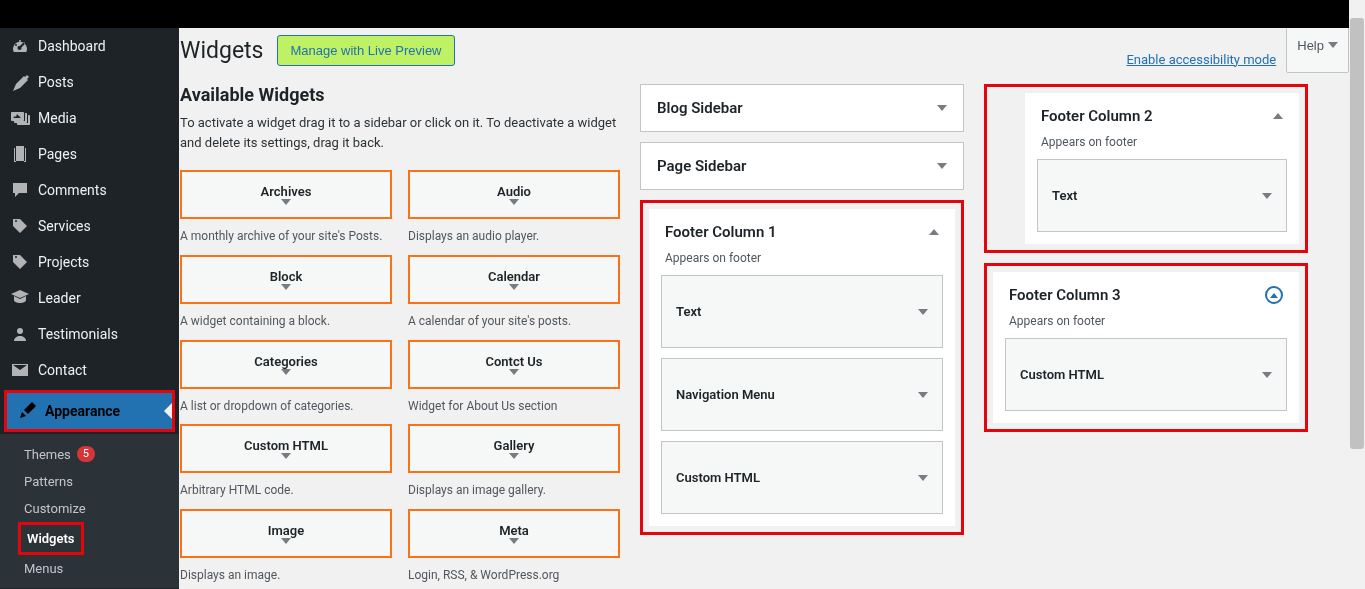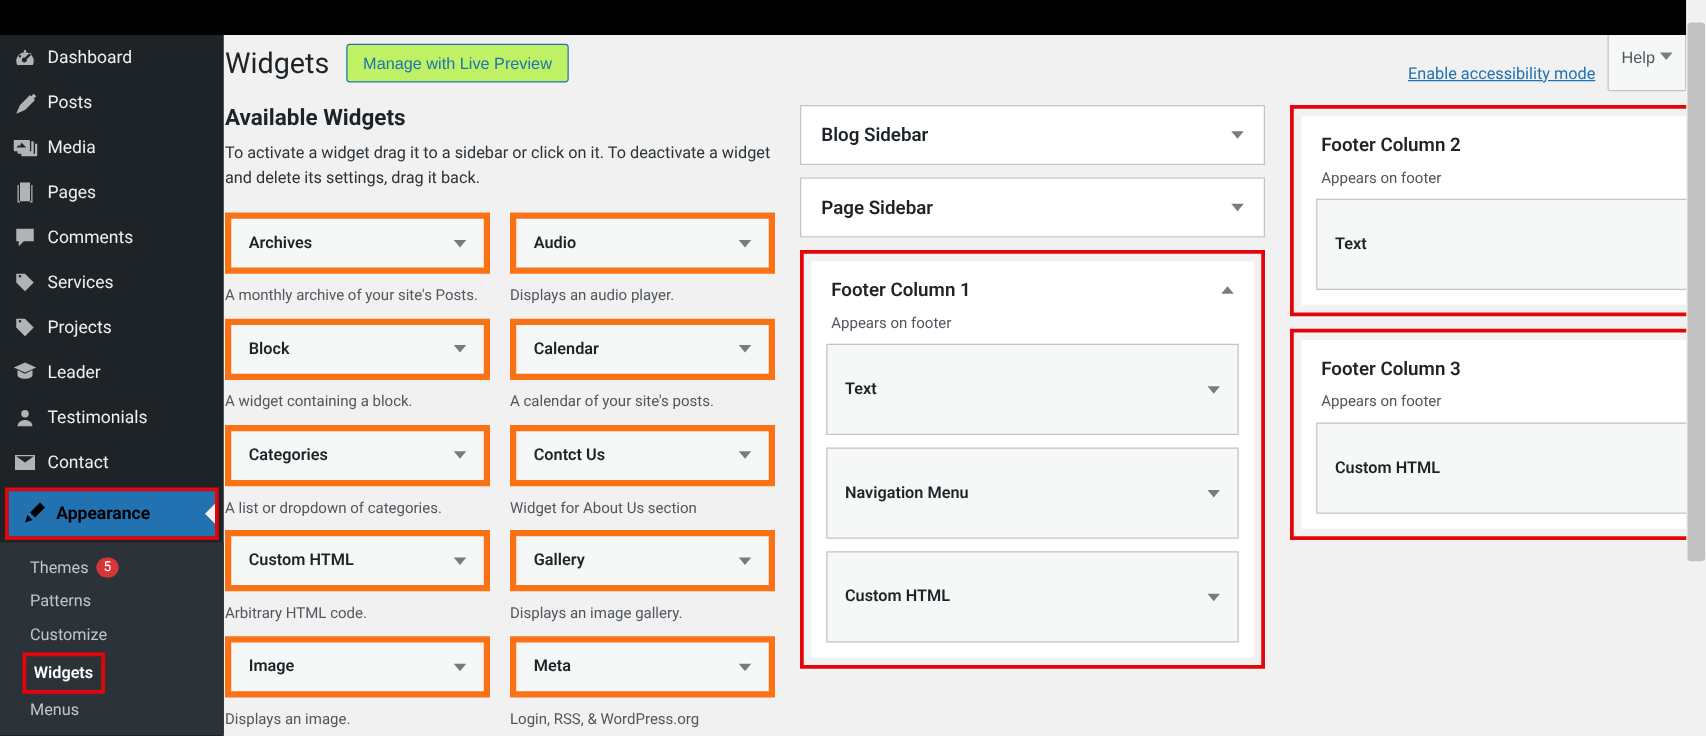--- a/index.html
+++ b/index.html
@@ -31,27 +31,27 @@
     .page-title { font-size: 23px; font-weight: 400; color: #1d2327; margin-right: 14px; }
     .live-btn { background: #bef264; border: 1px solid #2271b1; color: #2271b1; padding: 7px 12px; font-size: 13px; cursor: pointer; border-radius: 3px; }
     
     .columns { display: flex; gap: 20px; }
     .left-col { width: 440px; flex-shrink: 0; }
     .section-title { font-size: 18px; font-weight: 700; color: #1d2327; margin-bottom: 8px; }
     .section-desc { font-size: 13px; color: #2c3338; line-height: 1.5; margin-bottom: 18px; }
 
     .widget-grid { display: grid; grid-template-columns: 1fr 1fr; gap: 10px 16px; }
     .widget-cell { }
-    .widget-chip { background: #f6f7f7; border: 5px solid #f97316; padding: 12px 14px; display: flex; justify-content: space-between; align-items: center; cursor: pointer; }
+    .widget-chip { background: #f6f7f7; border: 2px solid #f97316; padding: 12px 14px; display: flex; justify-content: space-between; align-items: center; cursor: pointer; flex-direction: column; }
     .widget-chip-title { font-weight: 600; color: #1d2327; font-size: 13px; }
     .widget-desc { font-size: 12px; color: #50575e; margin-top: 9px; line-height: 1.4; }
     .chev-down { width: 0; height: 0; border-left: 5px solid transparent; border-right: 5px solid transparent; border-top: 6px solid #787c82; }
     .chev-up { width: 0; height: 0; border-left: 5px solid transparent; border-right: 5px solid transparent; border-bottom: 6px solid #787c82; }
 
-    .mid-col, .right-col { width: 372px; flex-shrink: 0; display: flex; flex-direction: column; gap: 10px; }
+    .mid-col, .right-col { width: 324px; flex-shrink: 0; display: flex; flex-direction: column; gap: 10px; }
     .sidebar-area { background: #fff; border: 1px solid #c3c4c7; }
     .sidebar-area-header { padding: 14px 16px; display: flex; justify-content: space-between; align-items: center; cursor: pointer; }
     .sidebar-area-title { font-weight: 600; font-size: 15px; color: #1d2327; }
     .area-desc { font-size: 12px; color: #50575e; padding: 0 16px 10px 16px; margin-top: -4px; }
     .area-body { padding: 0 12px 12px 12px; display: flex; flex-direction: column; gap: 10px; }
     .placed-widget { background: #f6f7f7; border: 1px solid #c3c4c7; padding: 28px 14px; display: flex; justify-content: space-between; align-items: center; cursor: pointer; }
     .placed-title { font-weight: 600; font-size: 13px; color: #1d2327; }
     .highlighted-area-outer { border: 3px solid #e4040b; padding: 6px; }
     .circle-chev { width: 18px; height: 18px; border: 2px solid #2271b1; border-radius: 50%; display: flex; align-items: center; justify-content: center; }
     .circle-chev .chev-up { border-bottom-color: #2271b1; border-left-width: 4px; border-right-width: 4px; border-bottom-width: 5px; }
@@ -309,21 +309,21 @@
                 <span class="placed-title">Custom HTML</span>
                 <span class="chev-down"></span>
               </div>
             </div>
           </div>
         </div>
       </div>
 
       <div class="right-col">
         <div class="highlighted-area-outer">
-          <div class="sidebar-area" style="border:none;">
+          <div class="sidebar-area" style="border:none;margin-left:32px;">
             <div class="sidebar-area-header">
               <span class="sidebar-area-title">Footer Column 2</span>
               <span class="chev-up"></span>
             </div>
             <div class="area-desc">Appears on footer</div>
             <div class="area-body">
               <div class="placed-widget">
                 <span class="placed-title">Text</span>
                 <span class="chev-down"></span>
               </div>

